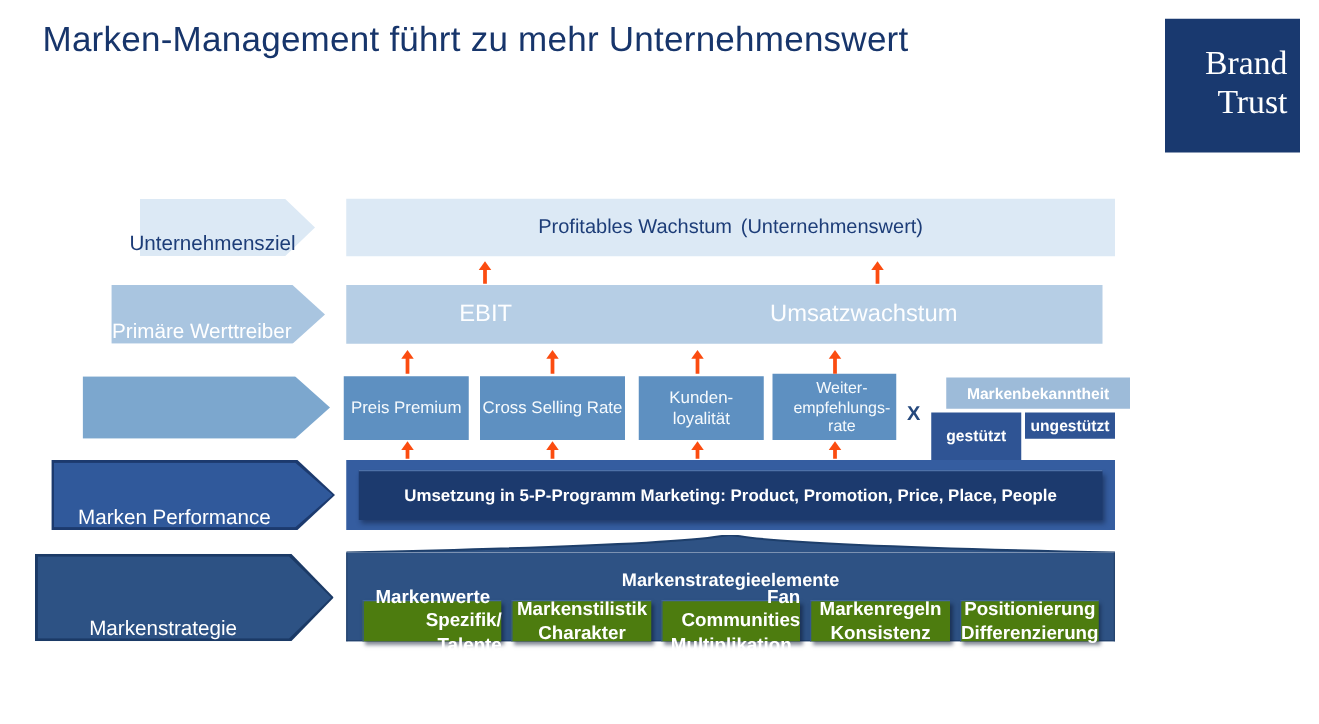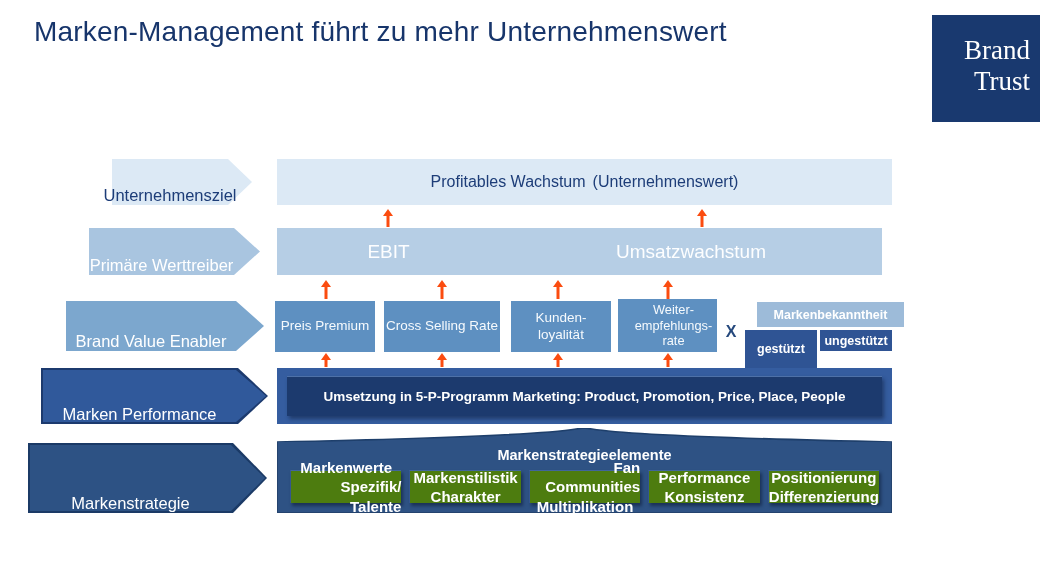--- a/index.html
+++ b/index.html
@@ -67,21 +67,21 @@
     box-shadow:2px 3px 4px rgba(8,20,45,0.45);
     display:flex; align-items:center; justify-content:center;
     color:#fff; font-size:13.5px; font-weight:600;
   }
 
   
   .lvl5-rect {
     position:absolute; background:#2e5284;
     border-left:1px solid #24436e; border-right:1px solid #24436e; border-bottom:1px solid #24436e;
   }
-  .lvl5-header { text-align:center; color:#fff; font-size:14.5px; font-weight:600; margin-top:5px; }
+  .lvl5-header { text-align:center; color:#fff; font-size:14.5px; font-weight:600; margin-top:15px; }
   .lvl5-row { display:flex; gap:8px; padding:0 12px; margin-top:7px; }
   .lvl5-el {
     flex:1; height:33px; background:#4d7c0f;
     border-top:1px solid #41659c; border-left:1px solid #34568e;
     box-shadow:2px 3px 3px rgba(8,20,45,0.5);
     color:#fff; font-size:15px; font-weight:700; line-height:1.3;
     display:flex; flex-direction:column; align-items:center; justify-content:center; text-align:right;
   }
 
   
@@ -113,21 +113,20 @@
   <span class="lbl">Unternehmensziel</span>
 </div>
 
 <div class="chev" style="left:89px; top:228px; width:171px; height:47px; --d:26px; --fc:#a9c5e0;">
   <div class="shape"></div>
   <span class="lbl">Primäre Werttreiber</span>
 </div>
 
 <div class="chev" style="left:66px; top:301px; width:198px; height:50px; --d:28px; --fc:#7ca7ce;">
   <div class="shape"></div>
-  <span class="lbl">Brand Value Enabler</span>
 </div>
 
 <div class="chev bordered" style="left:41px; top:368px; width:227px; height:56px; --d:30px; --fc:#30599b; --bc:#1c3a6e;">
   <div class="shape"></div>
   <span class="lbl">Marken Performance</span>
 </div>
 
 <div class="chev bordered" style="left:28px; top:443px; width:239px; height:70px; --d:34px; --fc:#2d5284; --bc:#1b3a66;">
   <div class="shape"></div>
   <span class="lbl">Markenstrategie</span>
@@ -192,21 +191,21 @@
     </div>
     <div class="lvl5-el">
       <span>Markenstilistik</span>
       <span>Charakter</span>
     </div>
     <div class="lvl5-el">
       <span>Fan Communities</span>
       <span>Multiplikation</span>
     </div>
     <div class="lvl5-el">
-      <span>Performance</span>
+      <span>Markenregeln</span>
       <span>Konsistenz</span>
     </div>
     <div class="lvl5-el">
       <span>Positionierung</span>
       <span>Differenzierung</span>
     </div>
   </div>
 </div>
 
 <div class="uparrow" style="left:382px; top:209px; height:18px;"></div>

